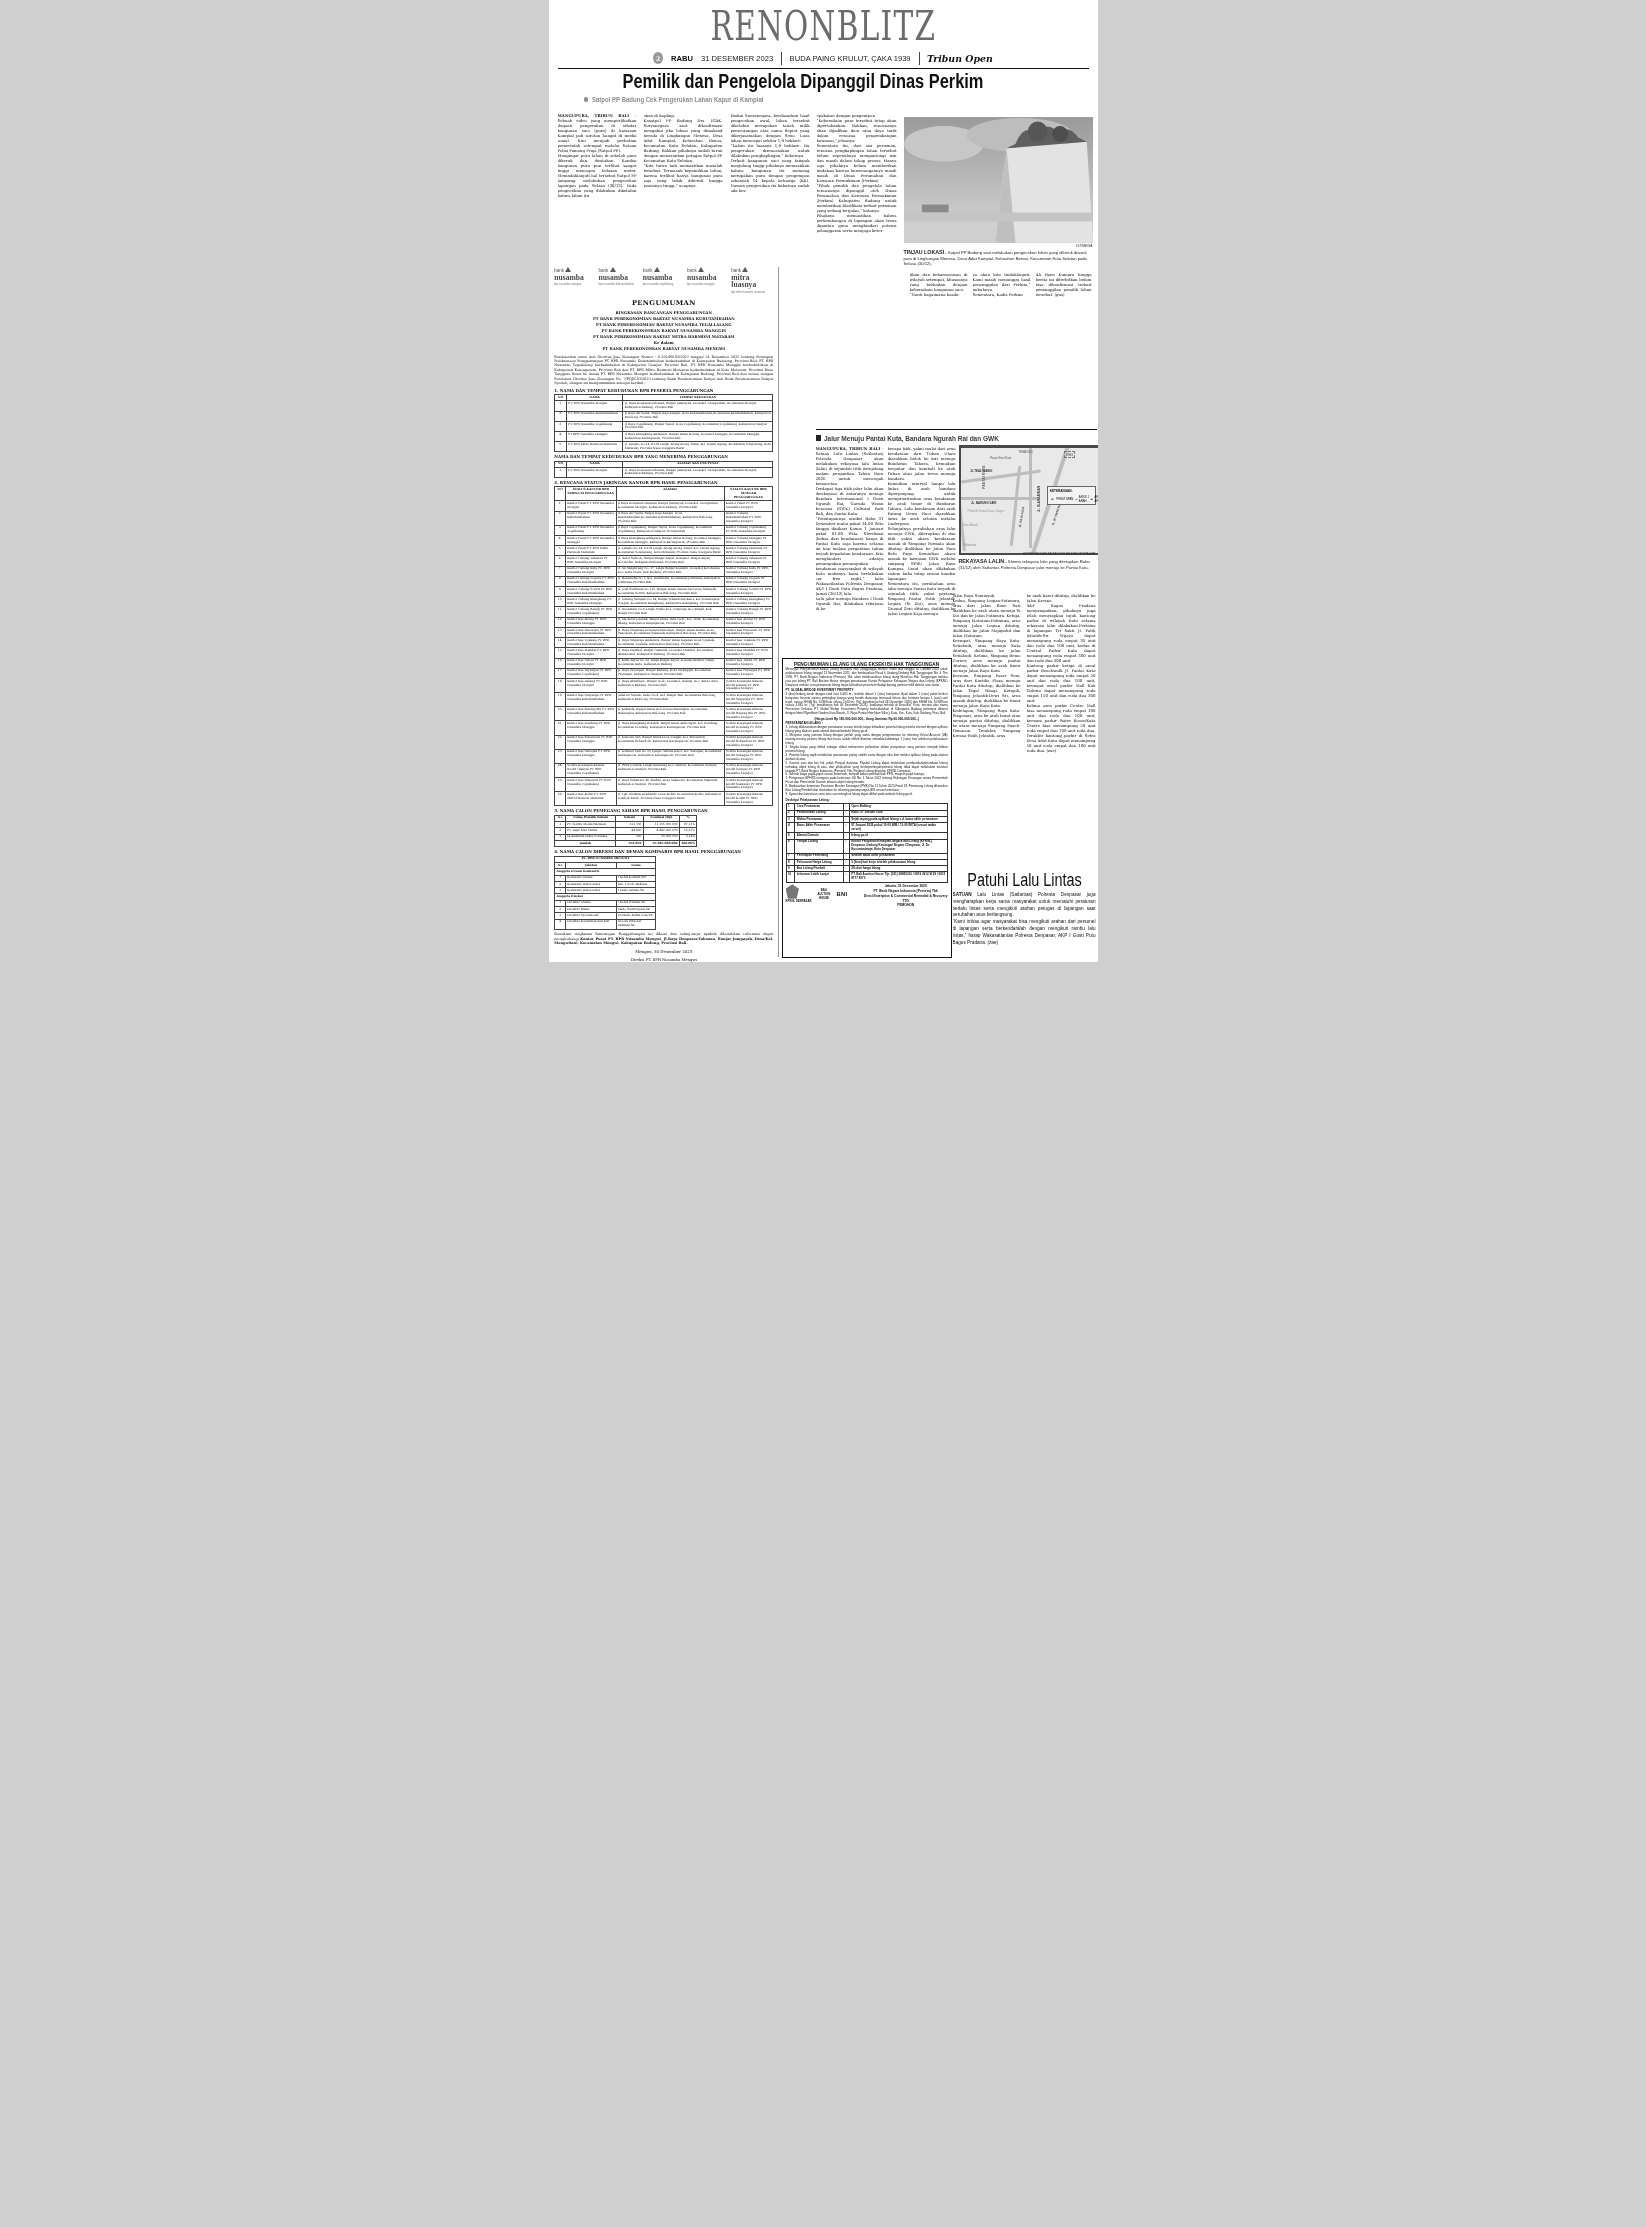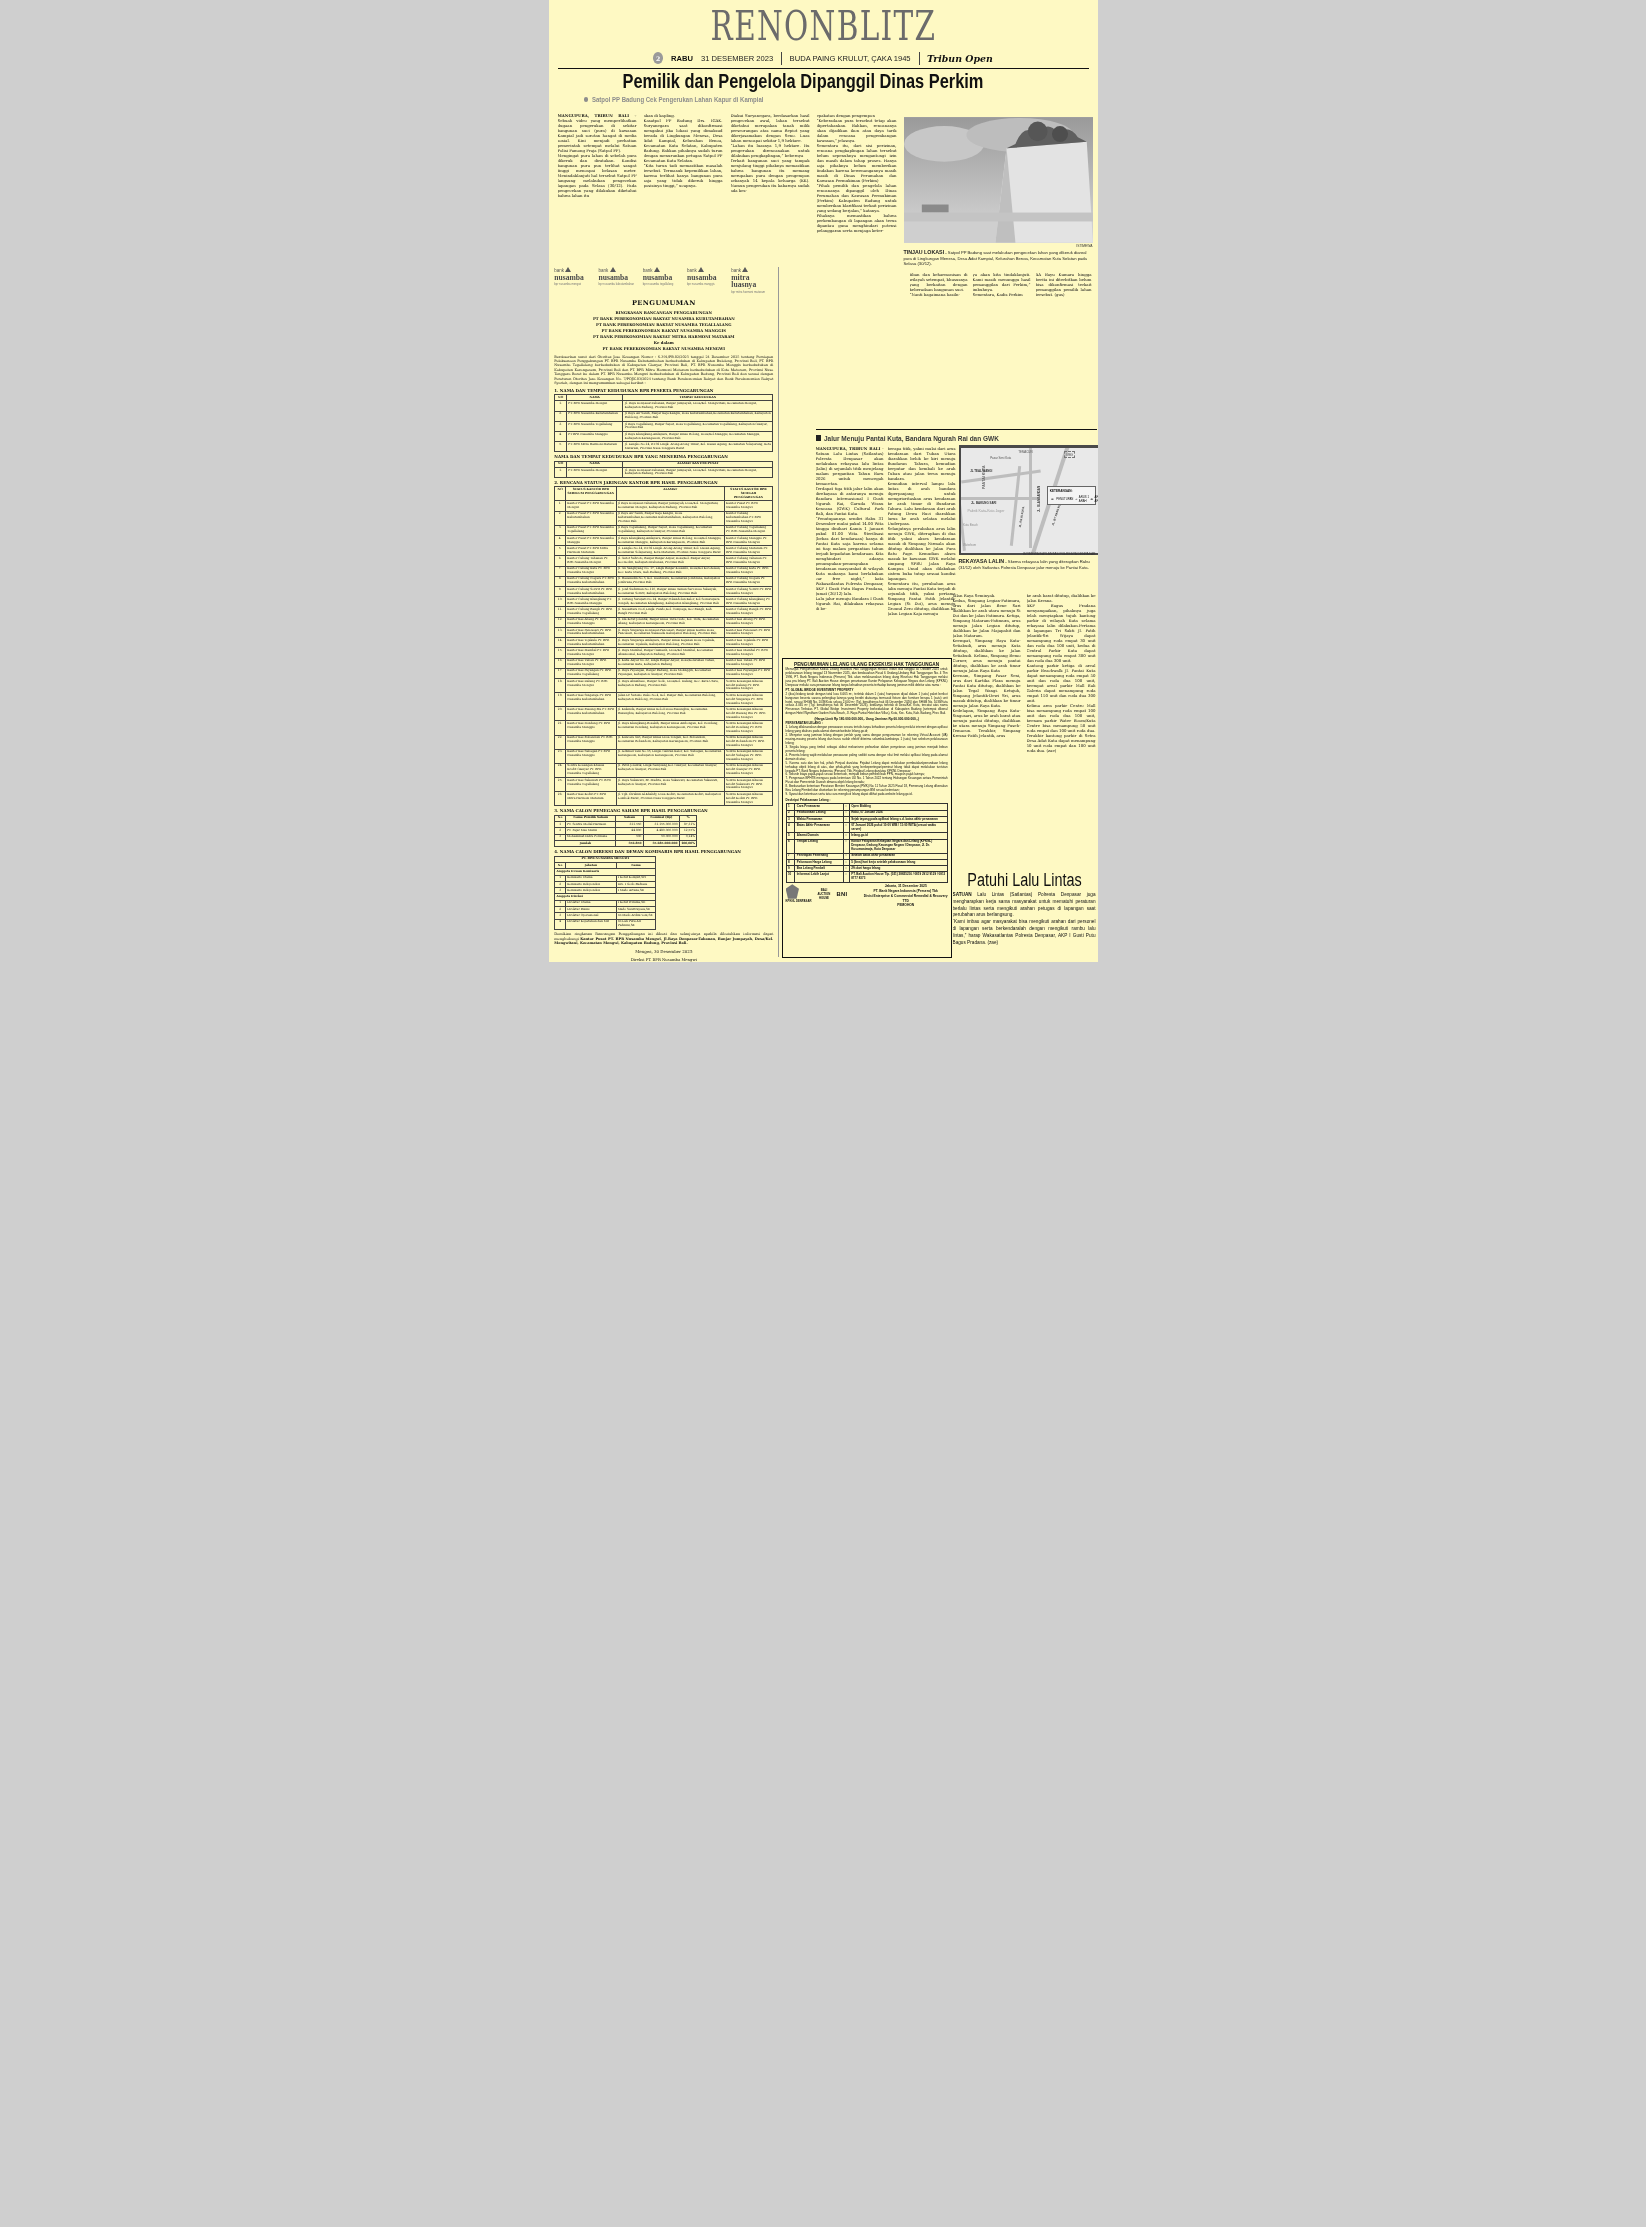--- a/index.html
+++ b/index.html
@@ -1,16 +1,16 @@
 <!DOCTYPE html>
 <html style="font-size:7.1px"><head>
 <meta charset="utf-8">
 <style>
   html,body{margin:0;padding:0;background:#cfcfcf;}
-  .page{position:relative;width:549px;height:962px;background:#fef9c3;margin:0 auto;
+  .page{position:relative;width:549px;height:962px;background:#ffffff;margin:0 auto;
         font-family:"DejaVu Serif",serif;color:#111;overflow:hidden;}
   .abs{position:absolute;}
   .ovh{overflow:hidden;}
   .sans{font-family:"Liberation Sans",sans-serif;}
   .just{text-align:justify;}
   .pre{white-space:pre-line;}
   .masthead{top:6.2px;left:0;width:549px;text-align:center;font-size:41px;line-height:1;
             color:#6b6b6b;transform:scaleX(.72);transform-origin:center;letter-spacing:1.8px;font-weight:400;}
   .dateline{top:52px;left:0;width:549px;display:flex;justify-content:center;align-items:center;gap:8px;}
   .pagecirc{width:9.8px;height:11.6px;border-radius:50%;background:#9a9a9a;color:#fff;display:flex;
@@ -100,21 +100,21 @@
 <body>
 
 <div class="page">
 
   <div class="abs masthead">RENONBLITZ</div>
   <div class="abs dateline">
     <div class="pagecirc">2</div>
     <span class="dl-day sans">RABU</span>
     <span class="dl-rest sans">31 DESEMBER 2023</span>
     <div class="dl-sep"></div>
-    <span class="dl-rest sans">BUDA PAING KRULUT, ÇAKA 1945</span>
+    <span class="dl-rest sans">BUDA PAING KRULUT, ÇAKA 1939</span>
     <div class="dl-sep"></div>
     <span class="tribun">Tribun Open</span>
   </div>
   <div class="abs rule" style="top:68px;left:9px;width:531px;height:0.4px"></div>
 
   <div class="abs h1wrap">
     <div class="h1">Pemilik dan Pengelola Dipanggil Dinas Perkim</div>
   </div>
   <div class="abs subhead1">
     <div class="graydot"></div>

